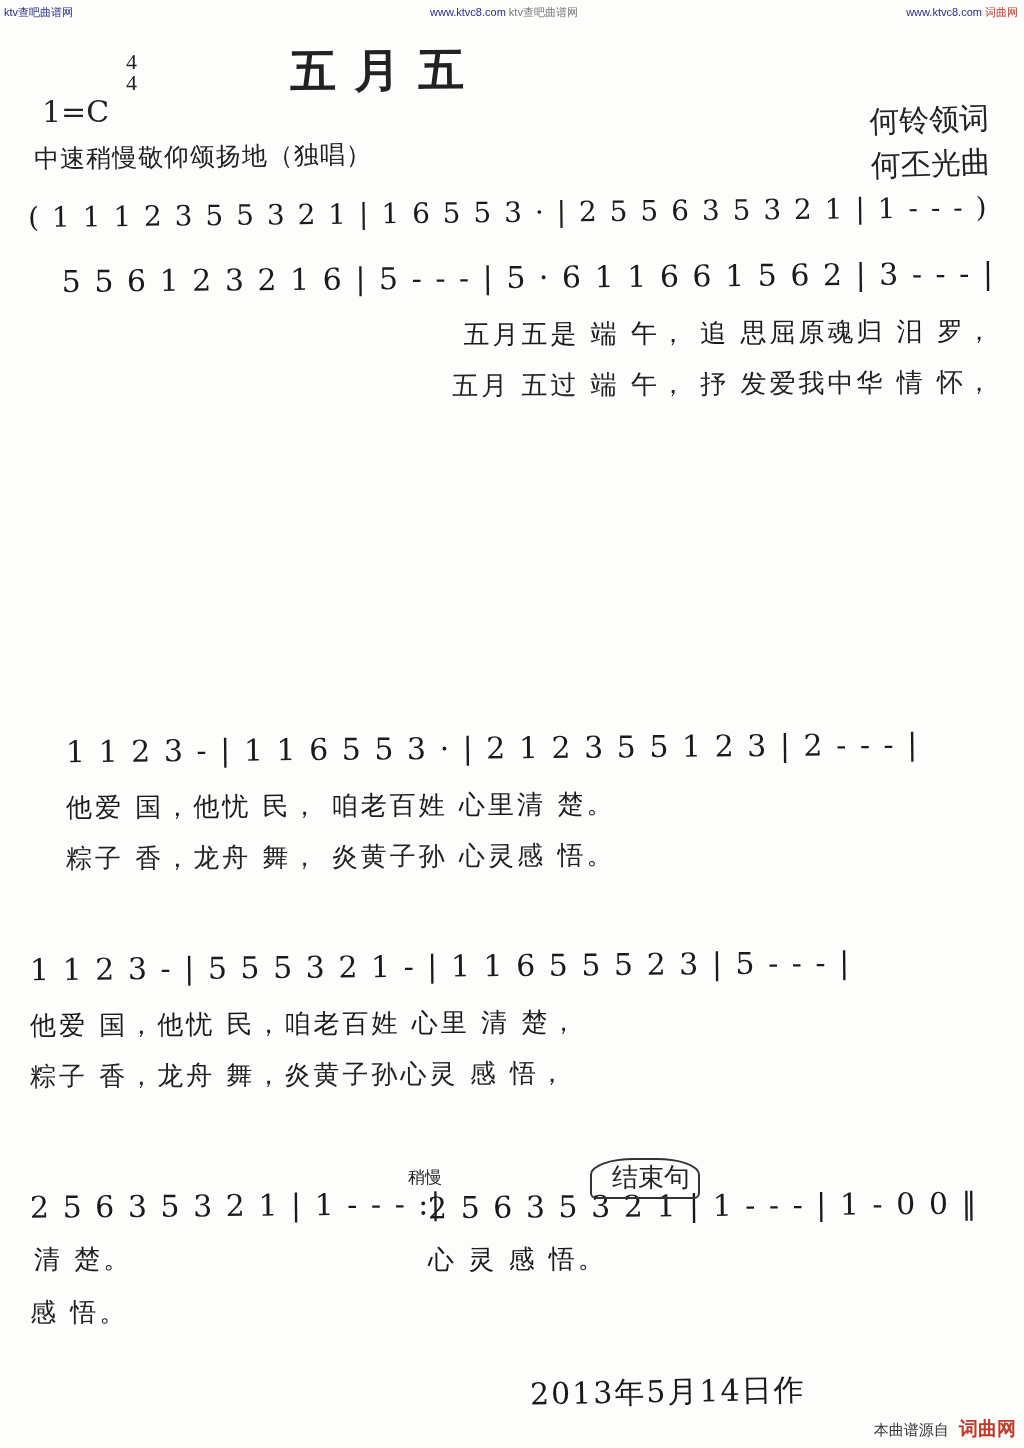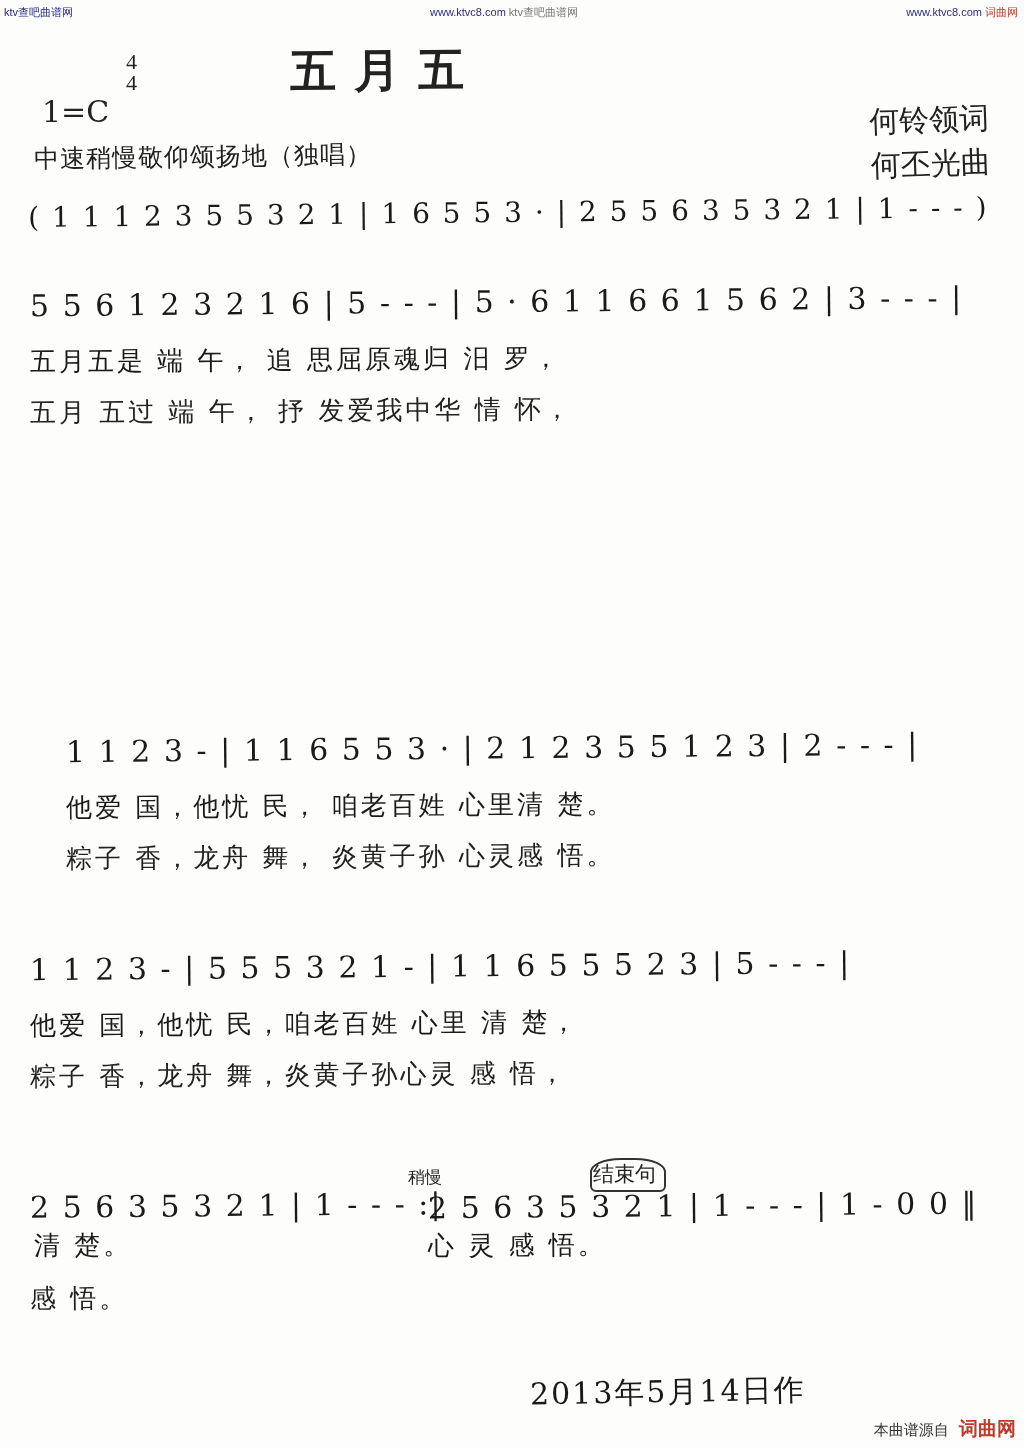--- a/index.html
+++ b/index.html
@@ -133,26 +133,26 @@
   }
 
   .label-slow {
     position: absolute;
     font-size: 17px;
     font-family: "DejaVu Serif", serif;
     color: #222;
   }
   .label-ending {
     position: absolute;
-    font-size: 21px;
+    font-size: 26px;
     font-family: "DejaVu Serif", serif;
     color: #222;
     border: 2px solid #333;
     border-radius: 40% 40% 6px 6px;
-    padding: 0 8px 2px 1px;
+    padding: 0 8px 2px 20px;
   }
 
   .date-line {
     position: absolute;
     left: 530px;
     top: 1372px;
     font-size: 30px;
     font-family: "DejaVu Serif", serif;
     color: #1a1a1a;
     letter-spacing: 2px;
@@ -202,21 +202,21 @@
 
   <div class="tempo-mark">中速稍慢敬仰颂扬地（独唱）</div>
 
   <div class="credits">
     <div>何铃领词</div>
     <div>何丕光曲</div>
   </div>
 
   <div class="intro">( 1 1 1 2 3 5 5 3 2 1 | 1 6 5 5 3 · | 2 5 5 6  3 5  3 2 1 | 1 - - - )</div>
 
-  <div class="system" style="top:284px;">
+  <div class="system" style="top:260px;text-align:right;">
     <div class="notes-row">5 5 6 1 2 3  2 1 6 | 5 - - - | 5 · 6 1 1 6 6 1  5 6 2 | 3 - - - |</div>
     <div class="lyric-row" style="margin-top:22px;">五月五是  端    午，  追 思屈原魂归 汨      罗，</div>
     <div class="lyric-row l2" style="margin-top:16px;">五月 五过  端    午，  抒 发爱我中华 情      怀，</div>
   </div>
 
 
   <div class="system" style="top:730px;margin-left:36px;">
     <div class="notes-row">1 1 2 3 - | 1 1 6 5 5 3 · | 2 1 2 3  5 5 1 2 3 | 2 - - - |</div>
     <div class="lyric-row" style="margin-top:22px;">他爱   国，他忧   民，  咱老百姓 心里清     楚。</div>
     <div class="lyric-row l2" style="margin-top:16px;">粽子   香，龙舟   舞，  炎黄子孙 心灵感     悟。</div>
@@ -228,21 +228,21 @@
     <div class="lyric-row l2" style="margin-top:16px;">粽子   香，龙舟    舞，炎黄子孙心灵 感     悟，</div>
   </div>
 
   <div class="system" style="top:1188px;">
     <div style="position:relative;height:40px;">
       <span class="notes-row" style="position:absolute;left:0;top:0;">2 5 6  3 5 3 2 1 | 1 - - - :|</span>
       <span class="notes-row" style="position:absolute;left:398px;top:0;">2 5 6  3 5 3 2 1 | 1 - - - | 1 - 0 0 ‖</span>
       <span class="label-slow" style="left:378px;top:-22px;">稍慢</span>
       <span class="label-ending" style="left:560px;top:-30px;">结束句</span>
     </div>
-    <div style="position:relative;height:46px;">
+    <div style="position:relative;height:46px;margin-top:14px;">
       <span class="lyric-row" style="position:absolute;left:4px;top:0;">清            楚。</span>
       <span class="lyric-row" style="position:absolute;left:398px;top:0;">心 灵 感       悟。</span>
     </div>
     <div class="lyric-row l2" style="margin-top:4px;">感            悟。</div>
   </div>
 
   <div class="date-line">2013年5月14日作</div>
 
   <div class="footer-src">
     <span>本曲谱源自</span>

